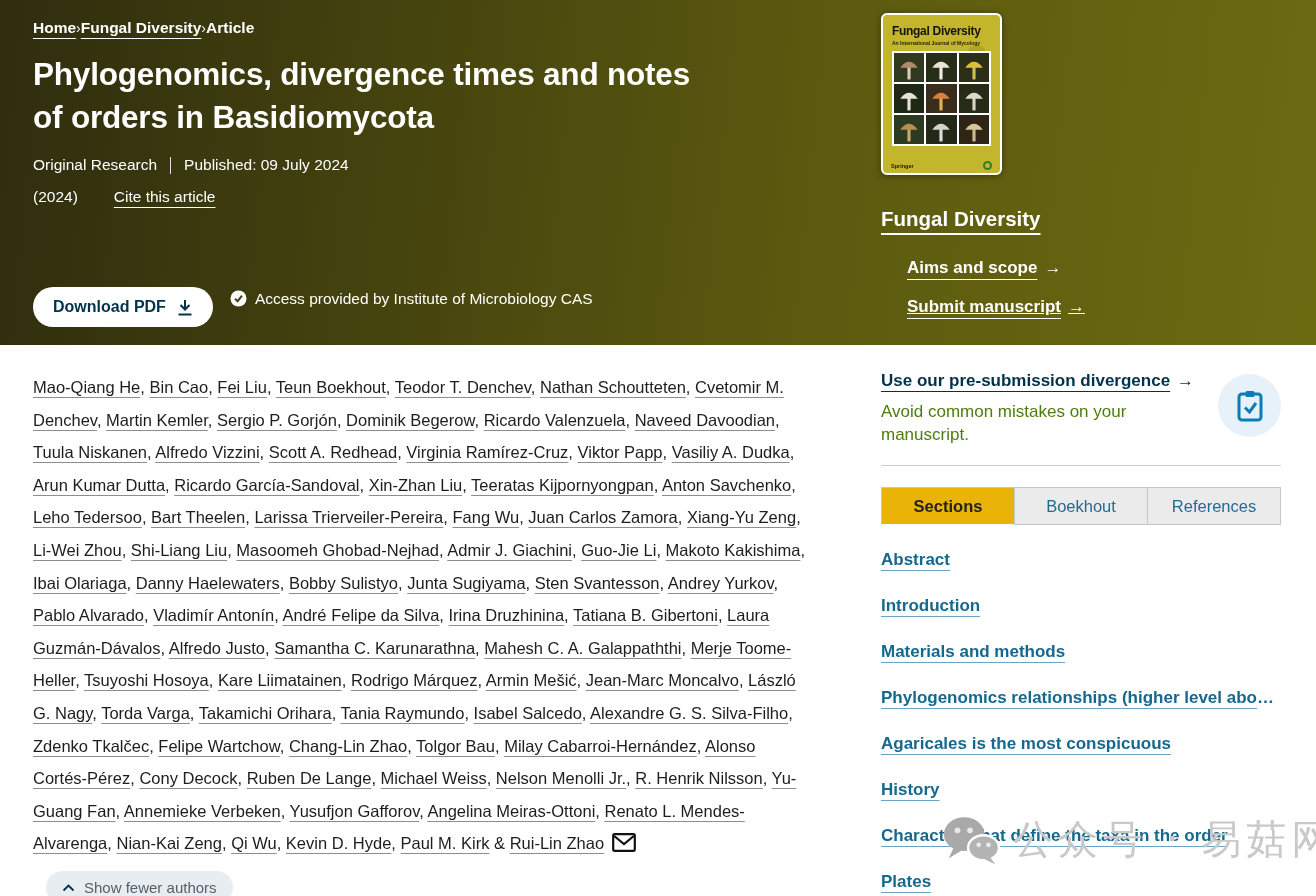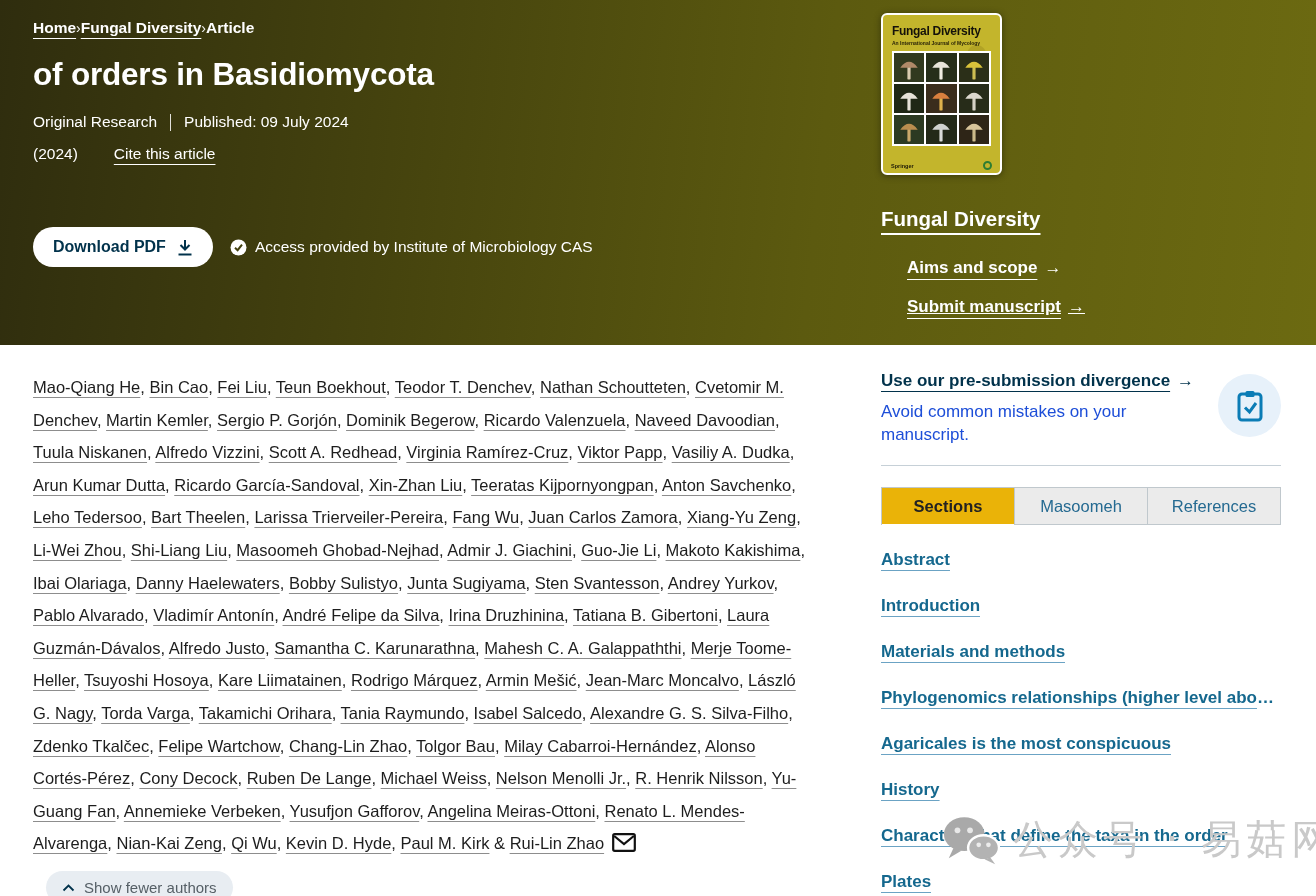--- a/index.html
+++ b/index.html
@@ -28,21 +28,21 @@
   .title span { display:block; }
 
   .meta1 { margin-top:17px; display:flex; align-items:center; color:#fff; font-size:15.5px; }
   .meta-sep { width:1px; height:17px; background:rgba(255,255,255,.85); margin:0 13px; }
   .meta2 { margin-top:14px; display:flex; align-items:center; gap:36px; color:#fff; font-size:15.5px; }
   .cite-link { color:#fff; text-decoration:underline; text-underline-offset:5px; cursor:pointer; }
 
   .actions { margin-top:64px; display:flex; align-items:center; gap:17px; }
   .btn-download { height:40px; padding:0 20px; background:#fff; border:none; border-radius:20px;
     display:inline-flex; align-items:center; gap:11px; font-size:16px; font-weight:700;
-    color:#01324b; font-family:"Liberation Sans",sans-serif; cursor:pointer; }
+    color:#01324b; font-family:"Liberation Sans",sans-serif; cursor:pointer;margin-top:17px; }
   .access { display:flex; align-items:center; gap:8px; color:#fff; font-size:15.5px; }
 
   
   .cover { margin-top:13px; width:121px; height:162px; background:#c3b52c;
     border:2px solid #fff; border-radius:6px; box-shadow:0 1px 7px rgba(0,0,0,.4);
     position:relative; padding:9px 9px 0; cursor:pointer;
     background-image:radial-gradient(circle at 20% 70%, rgba(160,145,30,.55) 0 12px, transparent 13px),
                      radial-gradient(circle at 80% 25%, rgba(160,145,30,.5) 0 9px, transparent 10px); }
   .cover-title { font-size:12px; font-weight:800; color:#15120a; letter-spacing:-.3px; white-space:nowrap; }
   .cover-sub { font-size:5px; font-weight:700; color:#2a2408; margin-top:2px; }
@@ -71,21 +71,21 @@
   .env-icon { vertical-align:-3px; margin-left:8px; }
   .fewer-pill { display:inline-flex; align-items:center; gap:9px; background:#e8edf2; border:none;
     border-radius:17px; padding:8px 16px; font-size:15px; color:#555f66; margin-left:13px;
     vertical-align:-7px; font-family:"Liberation Sans",sans-serif; cursor:pointer; }
 
   
   .check-row { display:flex; justify-content:space-between; align-items:flex-start; }
   .check-left { width:318px; }
   .check-link { font-size:17px; font-weight:700; color:#01324b; cursor:pointer; }
   .check-link .lbl { text-decoration:underline; text-underline-offset:5px; }
-  .check-desc { margin-top:9px; font-size:17px; line-height:23px; color:#1d4ed8; }
+  .check-desc { margin-top:9px; font-size:17px; line-height:23px; color:#4d7c0f; }
   .icon-circle { width:63px; height:63px; border-radius:50%; background:#e7f1fa; margin-top:3px;
     display:flex; align-items:center; justify-content:center; }
   .divider { margin-top:19px; border-top:1px solid #c6d0d7; }
 
   .tabs { margin-top:21px; display:flex; border:1px solid #c0c8cd; border-bottom:0; }
   .tab { flex:1; height:37px; display:flex; align-items:center; justify-content:center;
     font-size:16.5px; border-bottom:1px solid #c0c8cd; cursor:pointer; }
   .tab + .tab { border-left:1px solid #c0c8cd; }
   .tab.active { background:#eab308; color:#222; font-weight:700; border-bottom-color:#fff; }
   .tab.inactive { background:#ebebeb; color:#256a91; }
@@ -111,20 +111,21 @@
     <div>
       <nav class="breadcrumb">
         <span class="bc-link">Home</span>
         <span class="bc-sep">›</span>
         <span class="bc-link">Fungal Diversity</span>
         <span class="bc-sep">›</span>
         <span class="bc-current">Article</span>
       </nav>
 
       <h1 class="title">
+        <span>Phylogenomics, divergence times and notes</span>
         <span>of orders in Basidiomycota</span>
       </h1>
 
       <div class="meta1">
         <span>Original Research</span>
         <span class="meta-sep"></span>
         <span>Published: 09 July 2024</span>
       </div>
       <div class="meta2">
         <span>(2024)</span>
@@ -259,21 +260,21 @@
               <rect x="10.5" y="2" width="9" height="6" rx="1.5" fill="#0b7cb5"></rect>
               <path d="M10 18.5 l4.5 4.5 L21 14" fill="none" stroke="#0b7cb5" stroke-width="3"></path>
             </svg>
         </span>
       </div>
     </div>
     <div class="divider"></div>
 
     <div class="tabs">
       <div class="tab active">Sections</div>
-      <div class="tab inactive">Masoomeh</div>
+      <div class="tab inactive">Boekhout</div>
       <div class="tab inactive">References</div>
     </div>
 
     <ul class="section-list" id="section-list">
         <li><a>Abstract</a></li>
         <li><a>Introduction</a></li>
         <li><a>Materials and methods</a></li>
         <li><a>Phylogenomics relationships (higher level abov…</a></li>
         <li><a>Agaricales is the most conspicuous</a></li>
         <li><a>History</a></li>

